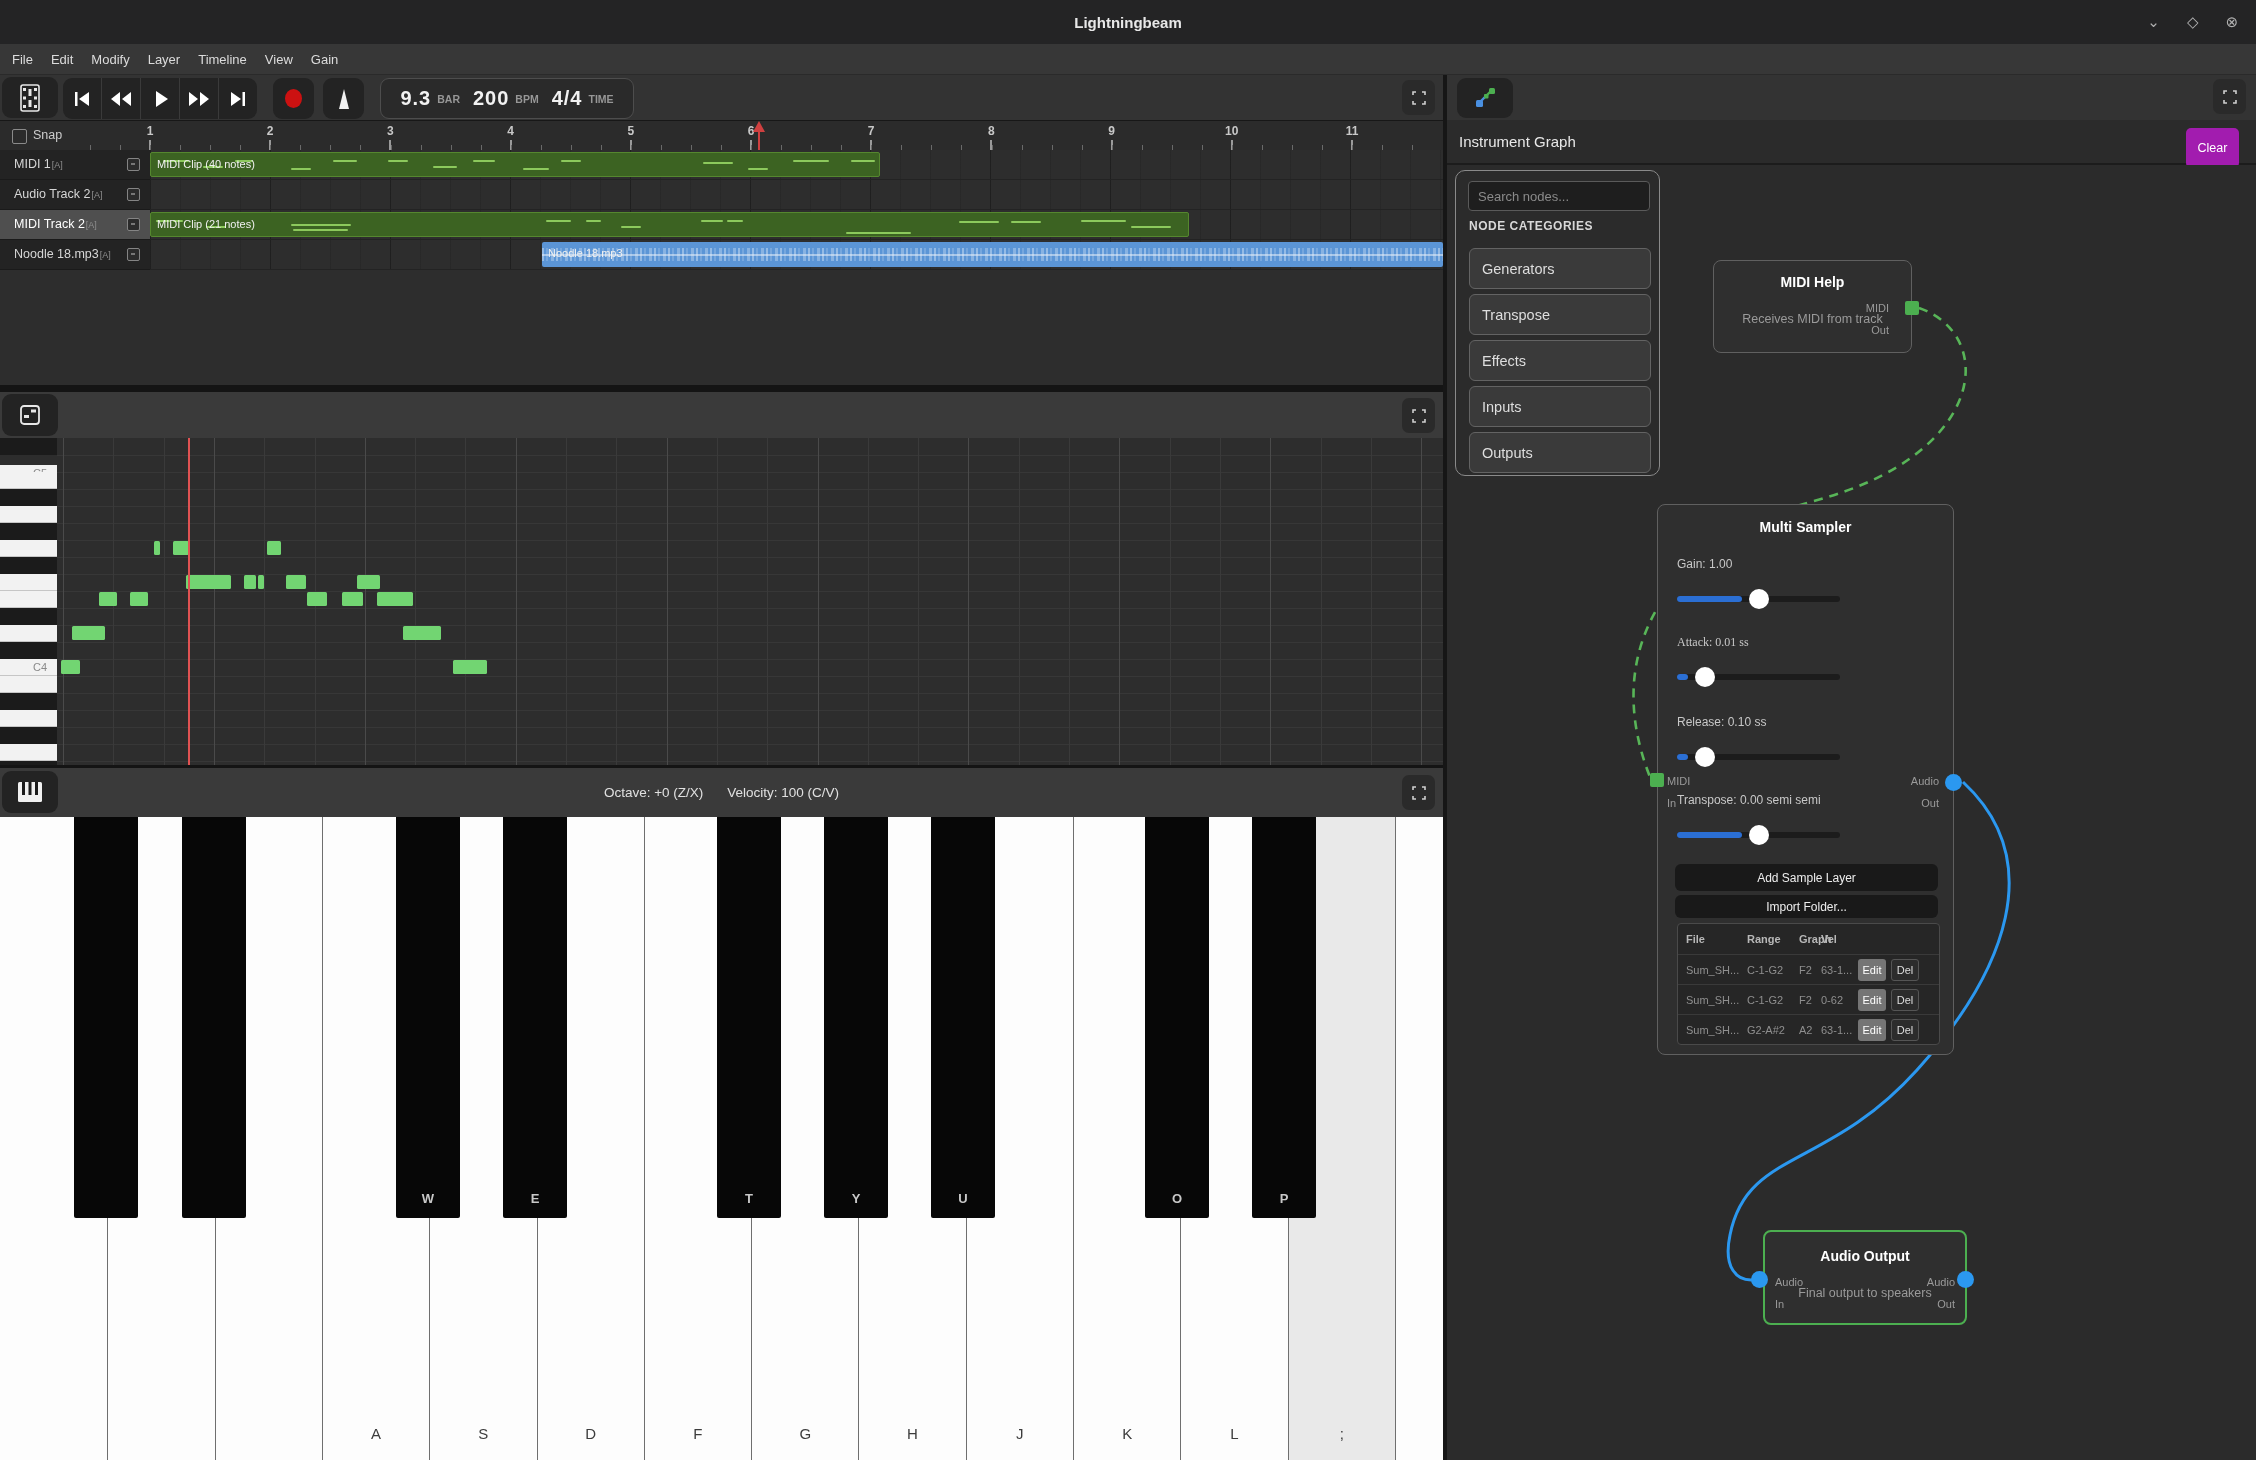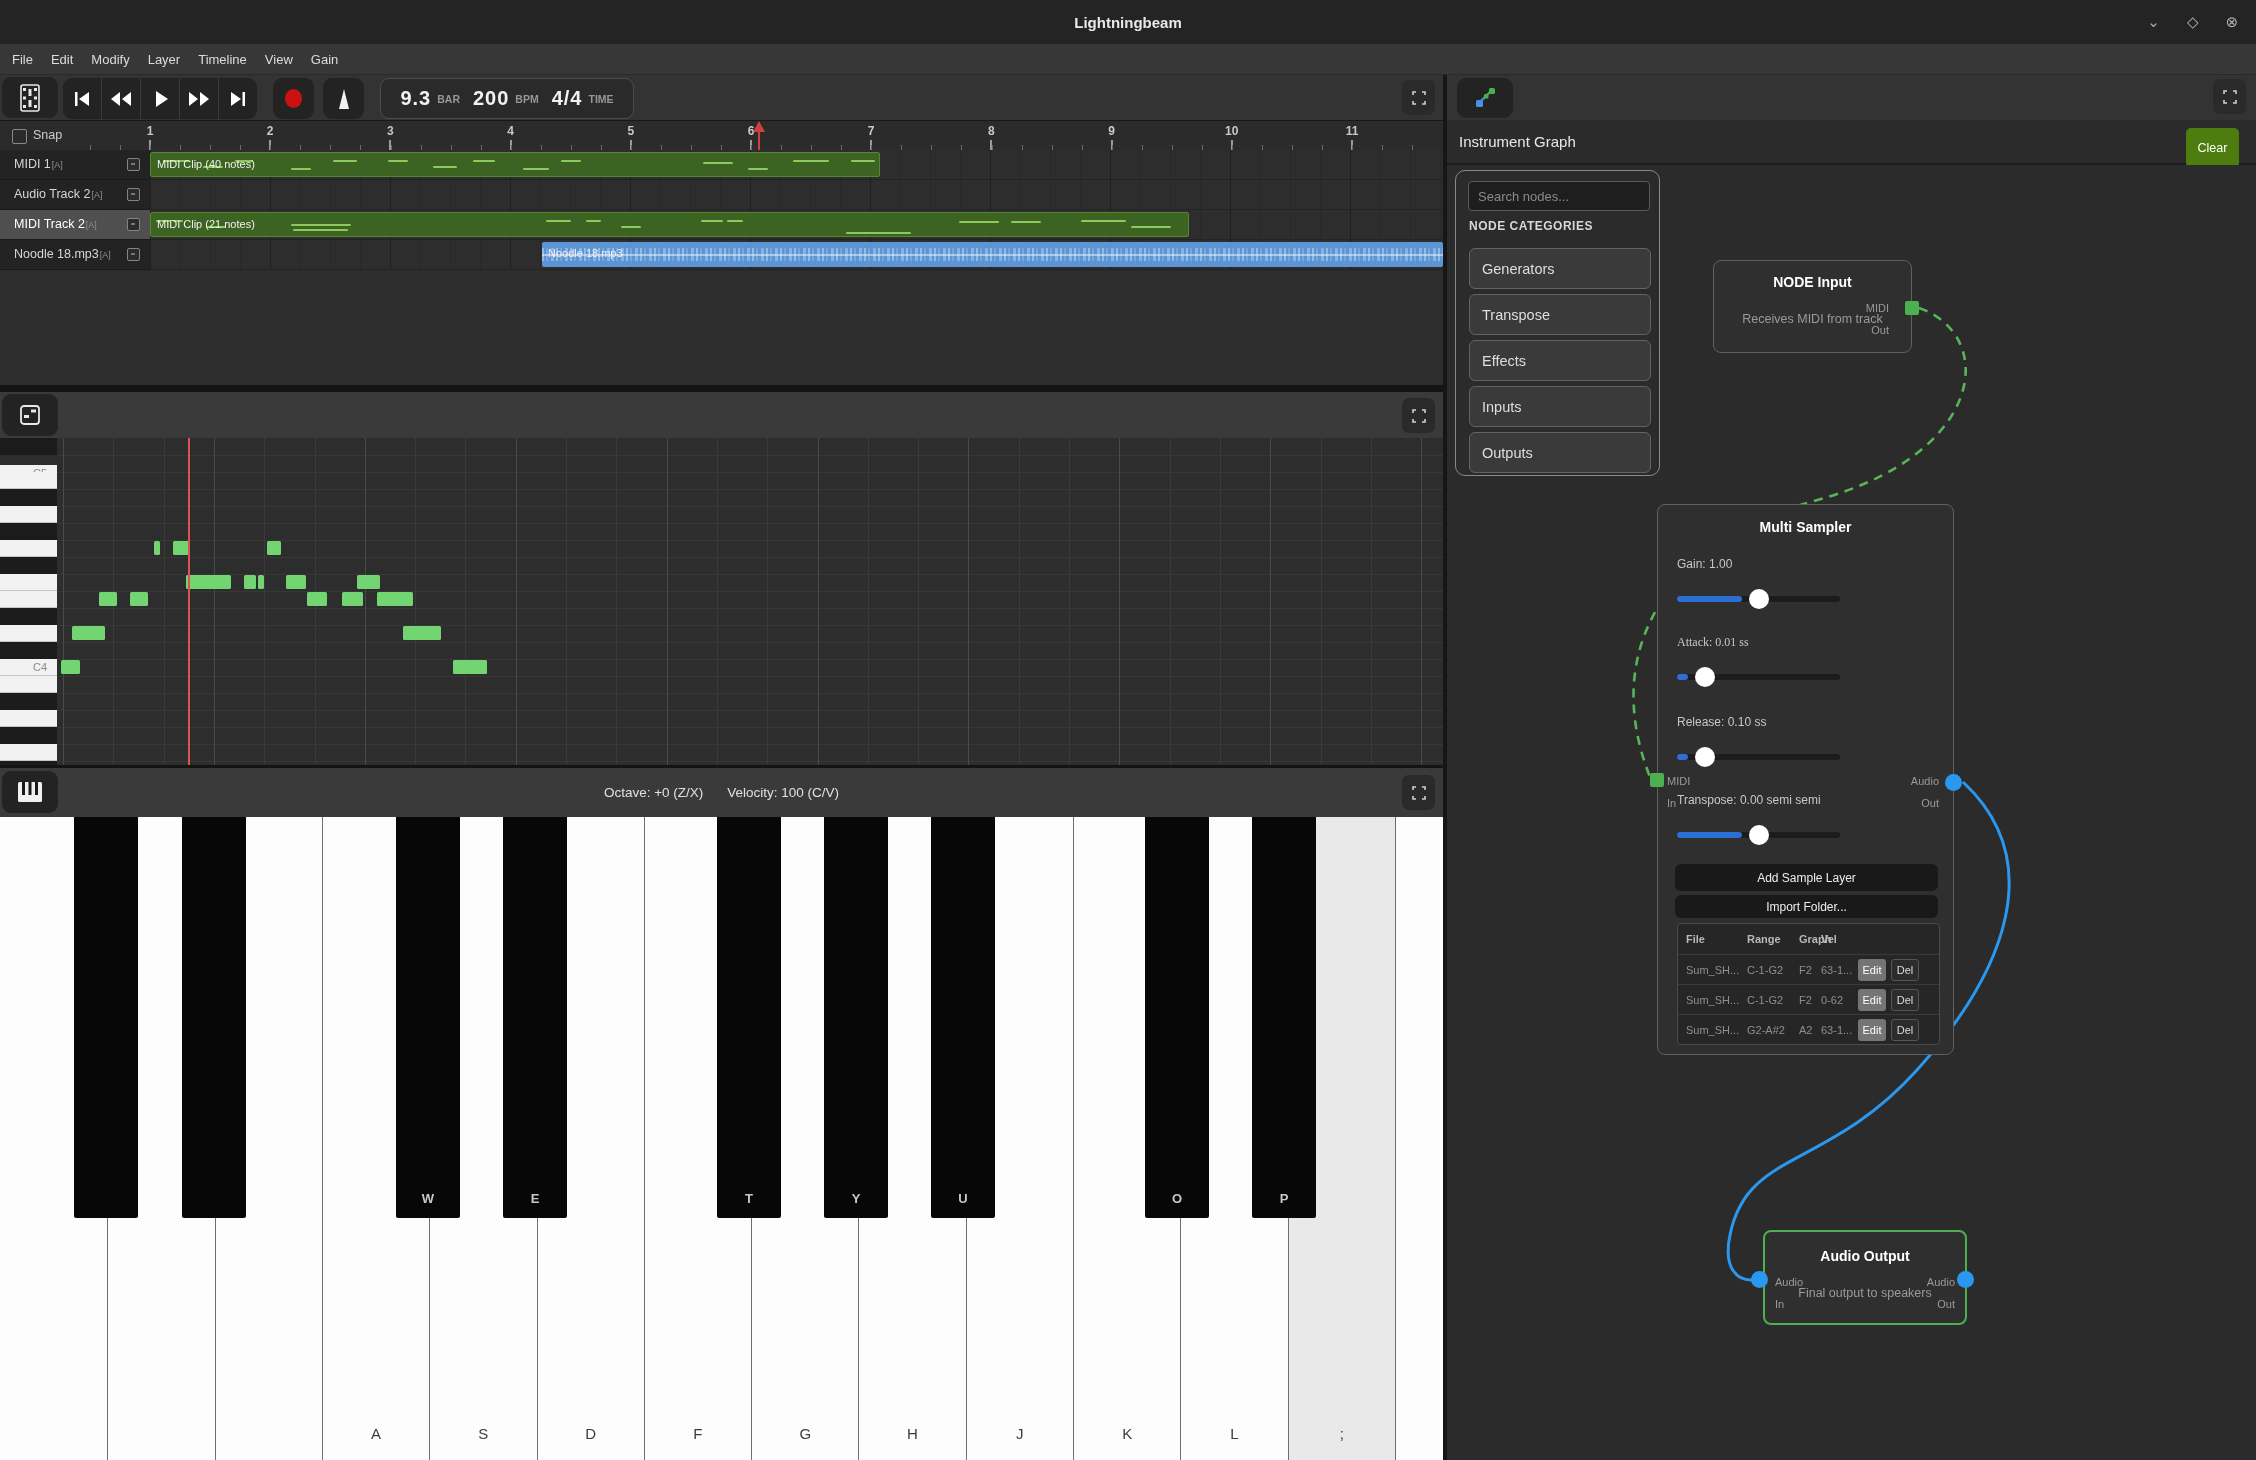--- a/index.html
+++ b/index.html
@@ -75,21 +75,21 @@
   .wkey.first{border-left:none;}
   .wkey.pressed{background:#e9e9e9;}
   .wletter{position:absolute;bottom:18px;width:100%;text-align:center;font-size:15px;color:#3c3c3c;}
   .bkey{position:absolute;top:0;height:401px;background:#070707;border-radius:0 0 2px 2px;}
   .bletter{position:absolute;bottom:12px;width:100%;text-align:center;font-size:13px;font-weight:bold;color:#c8c8c8;}
   
   #divider{left:1443px;top:75px;width:4px;height:1385px;background:#161616;}
   #graph-toolbar{left:1447px;top:75px;width:809px;height:45px;background:#333333;}
   #graph-titlerow{left:1447px;top:120px;width:809px;height:45px;background:#2b2b2b;border-bottom:2px solid #1c1c1c;box-sizing:border-box;}
   #graph-title{position:absolute;left:12px;top:13px;color:#e8e8e8;font-size:15px;}
-  #clear-btn{position:absolute;right:17px;top:8px;width:53px;height:40px;background:#4d7c0f;border-radius:5px;color:#fff;font-size:12.5px;display:flex;align-items:center;justify-content:center;}
+  #clear-btn{position:absolute;right:17px;top:8px;width:53px;height:40px;background:#a21caf;border-radius:5px;color:#fff;font-size:12.5px;display:flex;align-items:center;justify-content:center;}
   #canvas{left:1447px;top:165px;width:809px;height:1295px;background:#2b2b2b;overflow:hidden;}
   #wires{position:absolute;left:0;top:0;z-index:0;}
   
   #gsidebar{position:absolute;left:8px;top:5px;width:205px;height:306px;background:#2b2b2b;border:1px solid #8a8a8a;border-radius:10px;z-index:4;box-sizing:border-box;}
   #gsearch{position:absolute;left:12px;top:10px;width:182px;height:30px;background:#1e1e1e;border:1px solid #5a5a5a;border-radius:4px;color:#bbb;font-size:13px;padding:0 9px;box-sizing:border-box;font-family:"Liberation Sans",sans-serif;}
   #gsearch::placeholder{color:#8a8a8a;}
   #cats-title{position:absolute;left:13px;top:48px;color:#d8d8d8;font-size:12px;font-weight:bold;letter-spacing:.5px;}
   .cat-btn{position:absolute;left:13px;width:182px;height:41px;background:#3a3a3a;border:1px solid #636363;border-radius:6px;color:#dedede;font-size:14.5px;display:flex;align-items:center;padding-left:12px;box-sizing:border-box;}
   
   .gnode{position:absolute;background:#2f2f2f;border:1.5px solid #606060;border-radius:8px;z-index:2;box-sizing:border-box;}
@@ -578,21 +578,21 @@
       <input id="gsearch" placeholder="Search nodes..." style="">
       <div id="cats-title">NODE CATEGORIES</div>
     <div class="cat-btn" style="top: 77px;">Generators</div>
         <div class="cat-btn" style="top: 123px;">Transpose</div>
         <div class="cat-btn" style="top: 169px;">Effects</div>
         <div class="cat-btn" style="top: 215px;">Inputs</div>
         <div class="cat-btn" style="top: 261px;">Outputs</div>
       </div>
 
     <div class="gnode" id="node-midiin">
-      <div class="gnode-title" style="top:13px;">NODE Input</div>
+      <div class="gnode-title" style="top:13px;">MIDI Help</div>
       <div class="gnode-sub" style="top:51px;">Receives MIDI from track</div>
       <div class="portlbl" style="right:22px;top:41px;">MIDI</div>
       <div class="portlbl" style="right:22px;top:63px;">Out</div>
     </div>
     <div class="port-sq" style="left:458px;top:136px;"></div>
 
     <div class="gnode" id="node-sampler">
       <div class="gnode-title" style="top:14px;">Multi Sampler</div>
       <div id="sampler-params">
           <div class="param-label" style="top: 52px;">Gain: 1.00</div>

